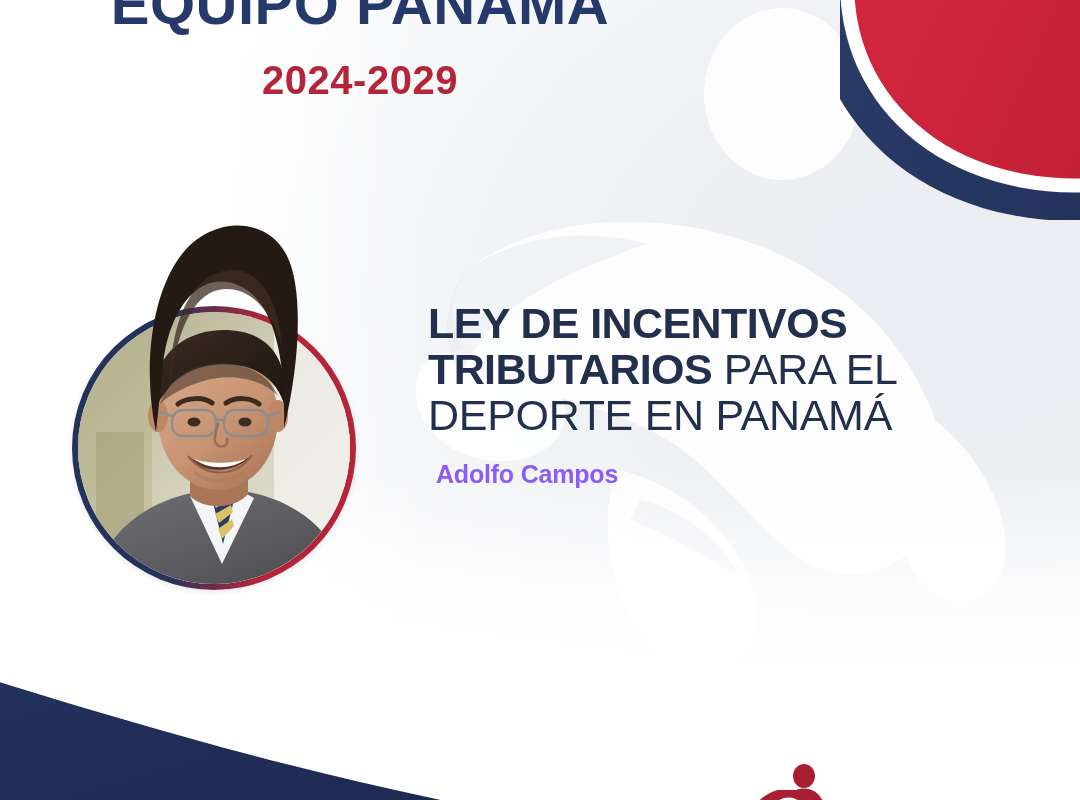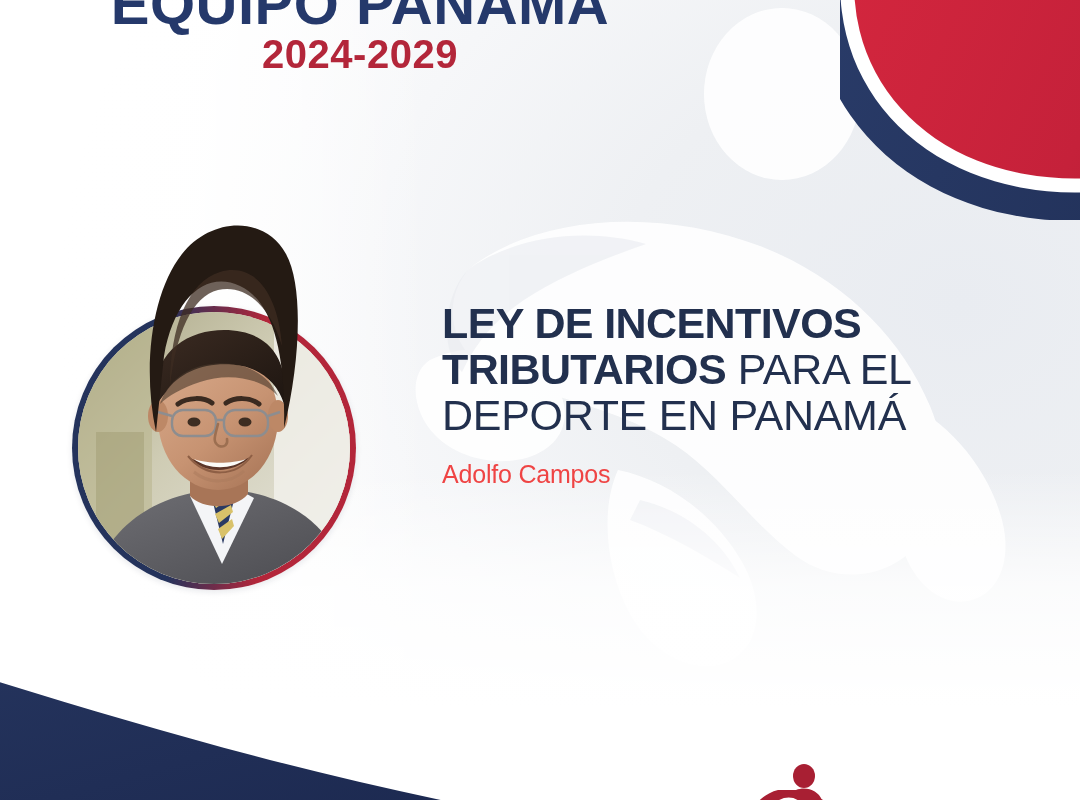--- a/index.html
+++ b/index.html
@@ -69,21 +69,21 @@
     margin: 0;
     white-space: nowrap;
   }
   .title-years {
     font-family: "Liberation Sans", sans-serif;
     font-size: 40px;
     font-weight: bold;
     letter-spacing: 0.5px;
     color: #b3263a;
     line-height: 1.0;
-    margin: 0 0 0 0;
+    margin: 26px 0 0 0;
   }
 
   
   .portrait-wrap {
     position: absolute;
     left: 72px;
     top: 196px;
     width: 290px;
     height: 420px;
     z-index: 7;
@@ -117,44 +117,44 @@
     top: 0;
     width: 272px;
     height: 240px;
     overflow: hidden;
     pointer-events: none;
   }
 
   
   .headline-block {
     position: absolute;
-    left: 442px;
+    left: 428px;
     top: 300px;
     width: 580px;
     z-index: 8;
   }
   .headline {
     margin: 0;
     font-family: "Liberation Sans", sans-serif;
     font-size: 43px;
     line-height: 1.07;
     color: #22304e;
     font-weight: normal;
     letter-spacing: -0.3px;
   }
   .headline .hl-strong {
     font-weight: bold;
     letter-spacing: -0.6px;
   }
   .speaker-name {
-    margin: 22px 0 0 0;
+    margin: 22px 0 0 8px;
     font-family: "Liberation Sans", sans-serif;
     font-size: 25px;
-    font-weight: normal;
-    color: #ef4444;
+    font-weight: bold;
+    color: #8b5cf6;
     letter-spacing: -0.2px;
   }
   .speaker-role {
     margin: 5px 0 0 0;
     font-family: "Liberation Sans", sans-serif;
     font-size: 24px;
     font-style: italic;
     color: #585858;
     letter-spacing: -0.2px;
   }

